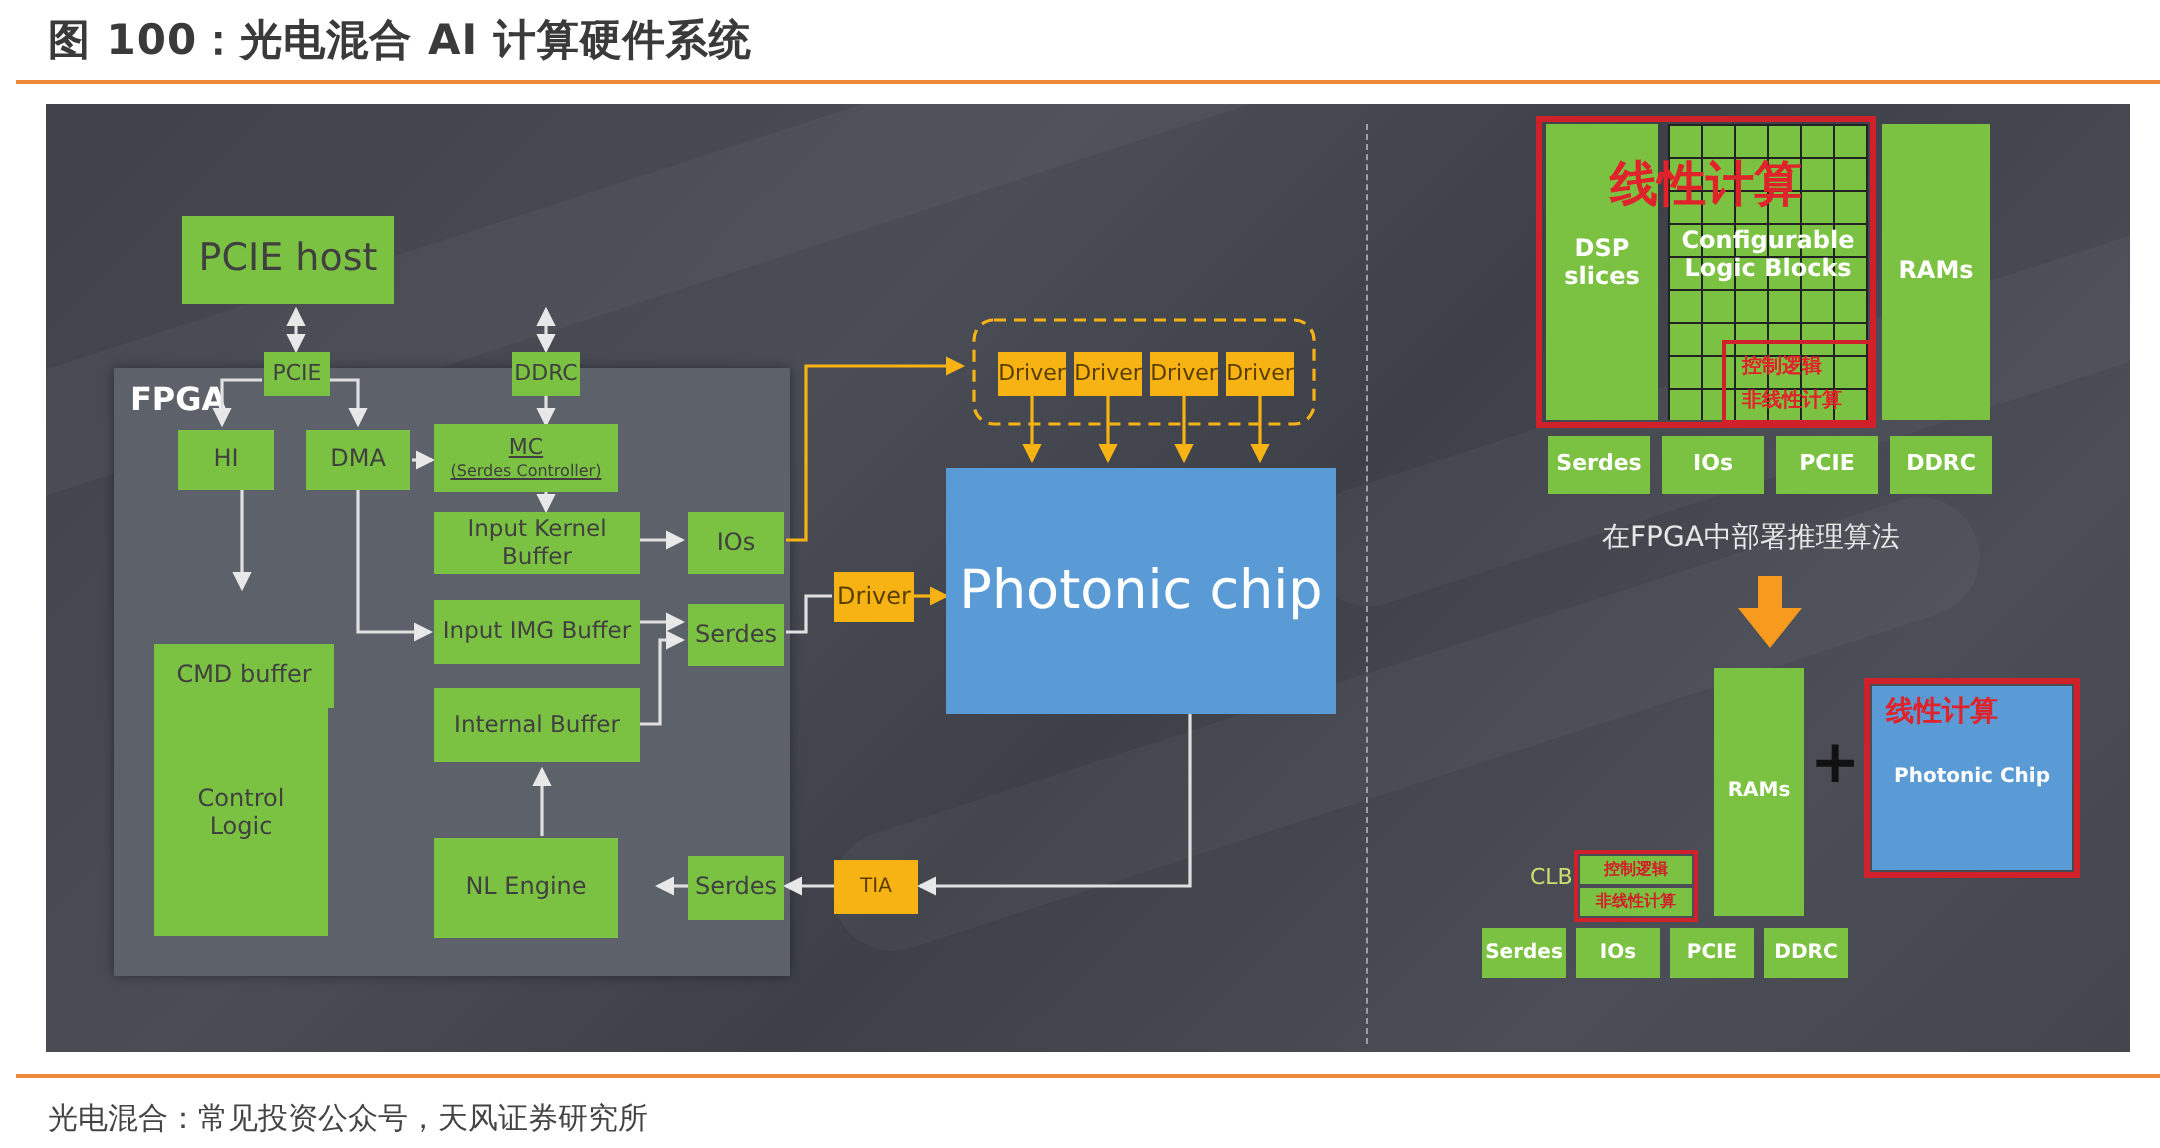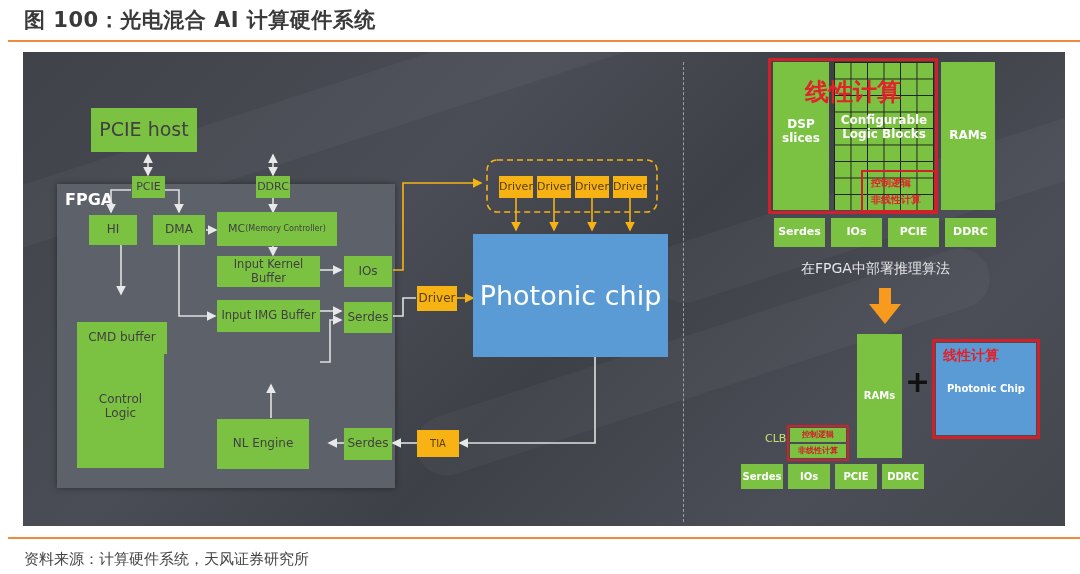--- a/index.html
+++ b/index.html
@@ -94,28 +94,29 @@
       <rect x="464" y="108" width="170" height="52" rx="10" stroke-dasharray="6,4"></rect>
     </g>
   </svg>
 
   <div class="box" style="left:68px;top:56px;width:106px;height:44px;font-size:19px;">PCIE host</div>
 
   <div class="box" style="left:109px;top:124px;width:33px;height:22px;font-size:11px;">PCIE</div>
   <div class="box" style="left:233px;top:124px;width:34px;height:22px;font-size:11px;">DDRC</div>
   <div class="box" style="left:66px;top:163px;width:48px;height:30px;font-size:12px;">HI</div>
   <div class="box" style="left:130px;top:163px;width:52px;height:30px;font-size:12px;">DMA</div>
-  <div class="box" style="left:194px;top:160px;width:120px;height:34px;flex-direction:row;">
+  <div class="box" style="left:194px;top:160px;width:92px;height:34px;flex-direction:column;text-decoration:underline;">
     <span style="font-size:11px;">MC</span>
-    <span style="font-size:8px;">(Memory Controller)</span>
+    <span style="font-size:8px;">(Serdes Controller)</span>
   </div>
   <div class="box" style="left:54px;top:246px;width:90px;height:32px;font-size:12px;margin-top:24px;">CMD buffer</div>
   <div class="box" style="left:54px;top:293px;width:87px;height:123px;font-size:12px;padding:0 14px;">Control Logic</div>
   <div class="box" style="left:194px;top:204px;width:103px;height:31px;font-size:11.5px;">Input Kernel Buffer</div>
   <div class="box" style="left:194px;top:248px;width:103px;height:32px;font-size:11.5px;">Input IMG Buffer</div>
+  <div class="box" style="left:194px;top:292px;width:103px;height:37px;font-size:11.5px;">Internal Buffer</div>
   <div class="box" style="left:194px;top:367px;width:92px;height:50px;font-size:12px;">NL Engine</div>
   <div class="box" style="left:321px;top:204px;width:48px;height:31px;font-size:12px;">IOs</div>
   <div class="box" style="left:321px;top:250px;width:48px;height:31px;font-size:12px;">Serdes</div>
   <div class="box" style="left:321px;top:376px;width:48px;height:32px;font-size:12px;">Serdes</div>
 
   <div class="box orange" style="left:476px;top:124px;width:34px;height:22px;font-size:11px;">Driver</div>
   <div class="box orange" style="left:514px;top:124px;width:34px;height:22px;font-size:11px;">Driver</div>
   <div class="box orange" style="left:552px;top:124px;width:34px;height:22px;font-size:11px;">Driver</div>
   <div class="box orange" style="left:590px;top:124px;width:34px;height:22px;font-size:11px;">Driver</div>
   <div class="box orange" style="left:394px;top:234px;width:40px;height:25px;font-size:12px;">Driver</div>
@@ -155,13 +156,13 @@
   <div class="redframe" style="left:764px;top:373px;width:62px;height:36px;border-width:2px;"></div>
   <div class="box" style="left:767px;top:376px;width:56px;height:14px;font-size:8px;color:#d0202a;font-weight:bold;">控制逻辑</div>
   <div class="box" style="left:767px;top:392px;width:56px;height:14px;font-size:8px;color:#d0202a;font-weight:bold;">非线性计算</div>
   <div class="box" style="left:718px;top:412px;width:42px;height:25px;font-size:10px;color:#fff;font-weight:bold;">Serdes</div>
   <div class="box" style="left:765px;top:412px;width:42px;height:25px;font-size:10px;color:#fff;font-weight:bold;">IOs</div>
   <div class="box" style="left:812px;top:412px;width:42px;height:25px;font-size:10px;color:#fff;font-weight:bold;">PCIE</div>
   <div class="box" style="left:859px;top:412px;width:42px;height:25px;font-size:10px;color:#fff;font-weight:bold;">DDRC</div>
 </div>
 
 <div class="rule" style="top:537px;"></div>
-<div class="source">资料来源：计算硬件系统，天风证券研究所</div>
+<div class="source">光电混合：常见投资公众号，天风证券研究所</div>
 
 </body></html>

